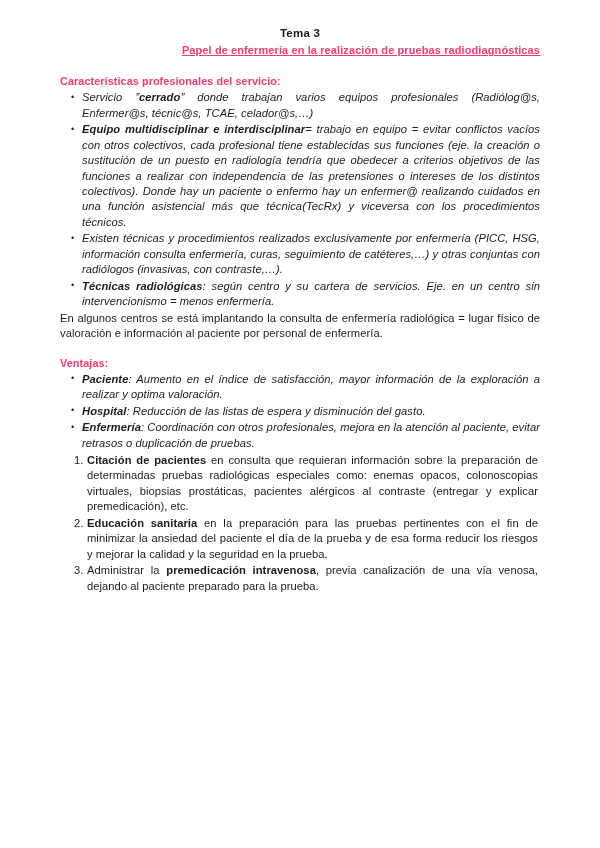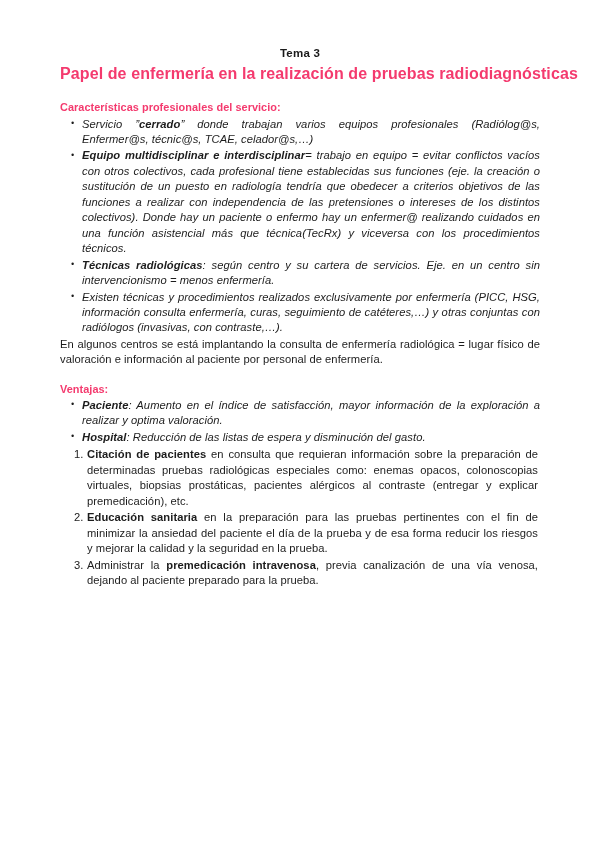--- a/index.html
+++ b/index.html
@@ -12,44 +12,45 @@
     height: 848px;
     background: #ffffff;
     font-family: "Liberation Sans", sans-serif;
     overflow: hidden;
   }
 
   .page {
     width: 600px;
     height: 848px;
     box-sizing: border-box;
-    padding: 46px 60px 0 60px;
+    padding: 26px 60px 0 60px;
     background: #ffffff;
     position: relative;
   }
 
   .doc-title {
     text-align: center;
     font-weight: bold;
     font-size: 11.5px;
     color: #1a1a1a;
     letter-spacing: 0.2px;
     line-height: 1.25;
     margin: 0 0 4px 0;
   }
 
   .doc-subtitle {
     text-align: right;
     font-weight: bold;
-    font-size: 16px;
+    font-size: 11px;
     color: #f43a6e;
     letter-spacing: 0.1px;
     line-height: 1.25;
     margin: 0 0 16px 0;
     white-space: nowrap;
+    text-decoration: underline;
   }
 
   .section-heading {
     font-weight: bold;
     font-size: 10.9px;
     color: #f43a6e;
     margin: 0 0 2px 0;
     line-height: 1.3;
     letter-spacing: 0.05px;
   }
@@ -136,28 +137,29 @@
 
   <div class="doc-title">Tema 3</div>
 
   <div class="doc-subtitle">Papel de enfermería en la realización de pruebas radiodiagnósticas</div>
 
   <div id="sections-root">
       <div class="section-heading">Características profesionales del servicio:</div>
       <ul class="bullets">
         <li><span class="rich">Servicio ˮ</span><span class="rich b">cerrado</span><span class="rich">ˮ donde trabajan varios equipos profesionales (Radiólog@s, Enfermer@s, técnic@s, TCAE, celador@s,…)</span></li>
         <li><span class="rich b">Equipo multidisciplinar e interdisciplinar</span><span class="rich">= trabajo en equipo = evitar conflictos vacíos con otros colectivos, cada profesional tiene establecidas sus funciones (eje. la creación o sustitución de un puesto en radiología tendría que obedecer a criterios objetivos de las funciones a realizar con independencia de las pretensiones o intereses de los distintos colectivos). Donde hay un paciente o enfermo hay un enfermer@ realizando cuidados en una función asistencial más que técnica(TecRx) y viceversa con los procedimientos técnicos.</span></li>
+        <li><span class="rich">Existen técnicas y procedimientos realizados exclusivamente por enfermería (PICC, HSG, información consulta enfermería, curas, seguimiento de catéteres,…) y otras conjuntas con radiólogos (invasivas, con contraste,…).</span></li>
         <li><span class="rich b">Técnicas radiológicas</span><span class="rich">: según centro y su cartera de servicios. Eje. en un centro sin intervencionismo = menos enfermería.</span></li>
-        <li><span class="rich">Existen técnicas y procedimientos realizados exclusivamente por enfermería (PICC, HSG, información consulta enfermería, curas, seguimiento de catéteres,…) y otras conjuntas con radiólogos (invasivas, con contraste,…).</span></li>
       </ul>
       <p class="para">En algunos centros se está implantando la consulta de enfermería radiológica = lugar físico de valoración e información al paciente por personal de enfermería.</p>
       <div class="section-heading spaced-top">Ventajas:</div>
       <ul class="bullets">
         <li><span class="rich b">Paciente</span><span class="rich">: Aumento en el índice de satisfacción, mayor información de la exploración a realizar y optima valoración.</span></li>
         <li><span class="rich b">Hospital</span><span class="rich">: Reducción de las listas de espera y disminución del gasto.</span></li>
+        <li><span class="rich b">Enfermería</span><span class="rich">: Coordinación con otros profesionales, mejora en la atención al paciente, evitar retrasos o duplicación de pruebas.</span></li>
       </ul>
       <ol class="numbers">
         <li><span class="rich b">Citación de pacientes</span><span class="rich"> en consulta que requieran información sobre la preparación de determinadas pruebas radiológicas especiales como: enemas opacos, colonoscopias virtuales, biopsias prostáticas, pacientes alérgicos al contraste (entregar y explicar premedicación), etc.</span></li>
         <li><span class="rich b">Educación sanitaria</span><span class="rich"> en la preparación para las pruebas pertinentes con el fin de minimizar la ansiedad del paciente el día de la prueba y de esa forma reducir los riesgos y mejorar la calidad y la seguridad en la prueba.</span></li>
         <li><span class="rich">Administrar la </span><span class="rich b">premedicación intravenosa</span><span class="rich">, previa canalización de una vía venosa, dejando al paciente preparado para la prueba.</span></li>
       </ol>
     </div>
 
 </div>
 

